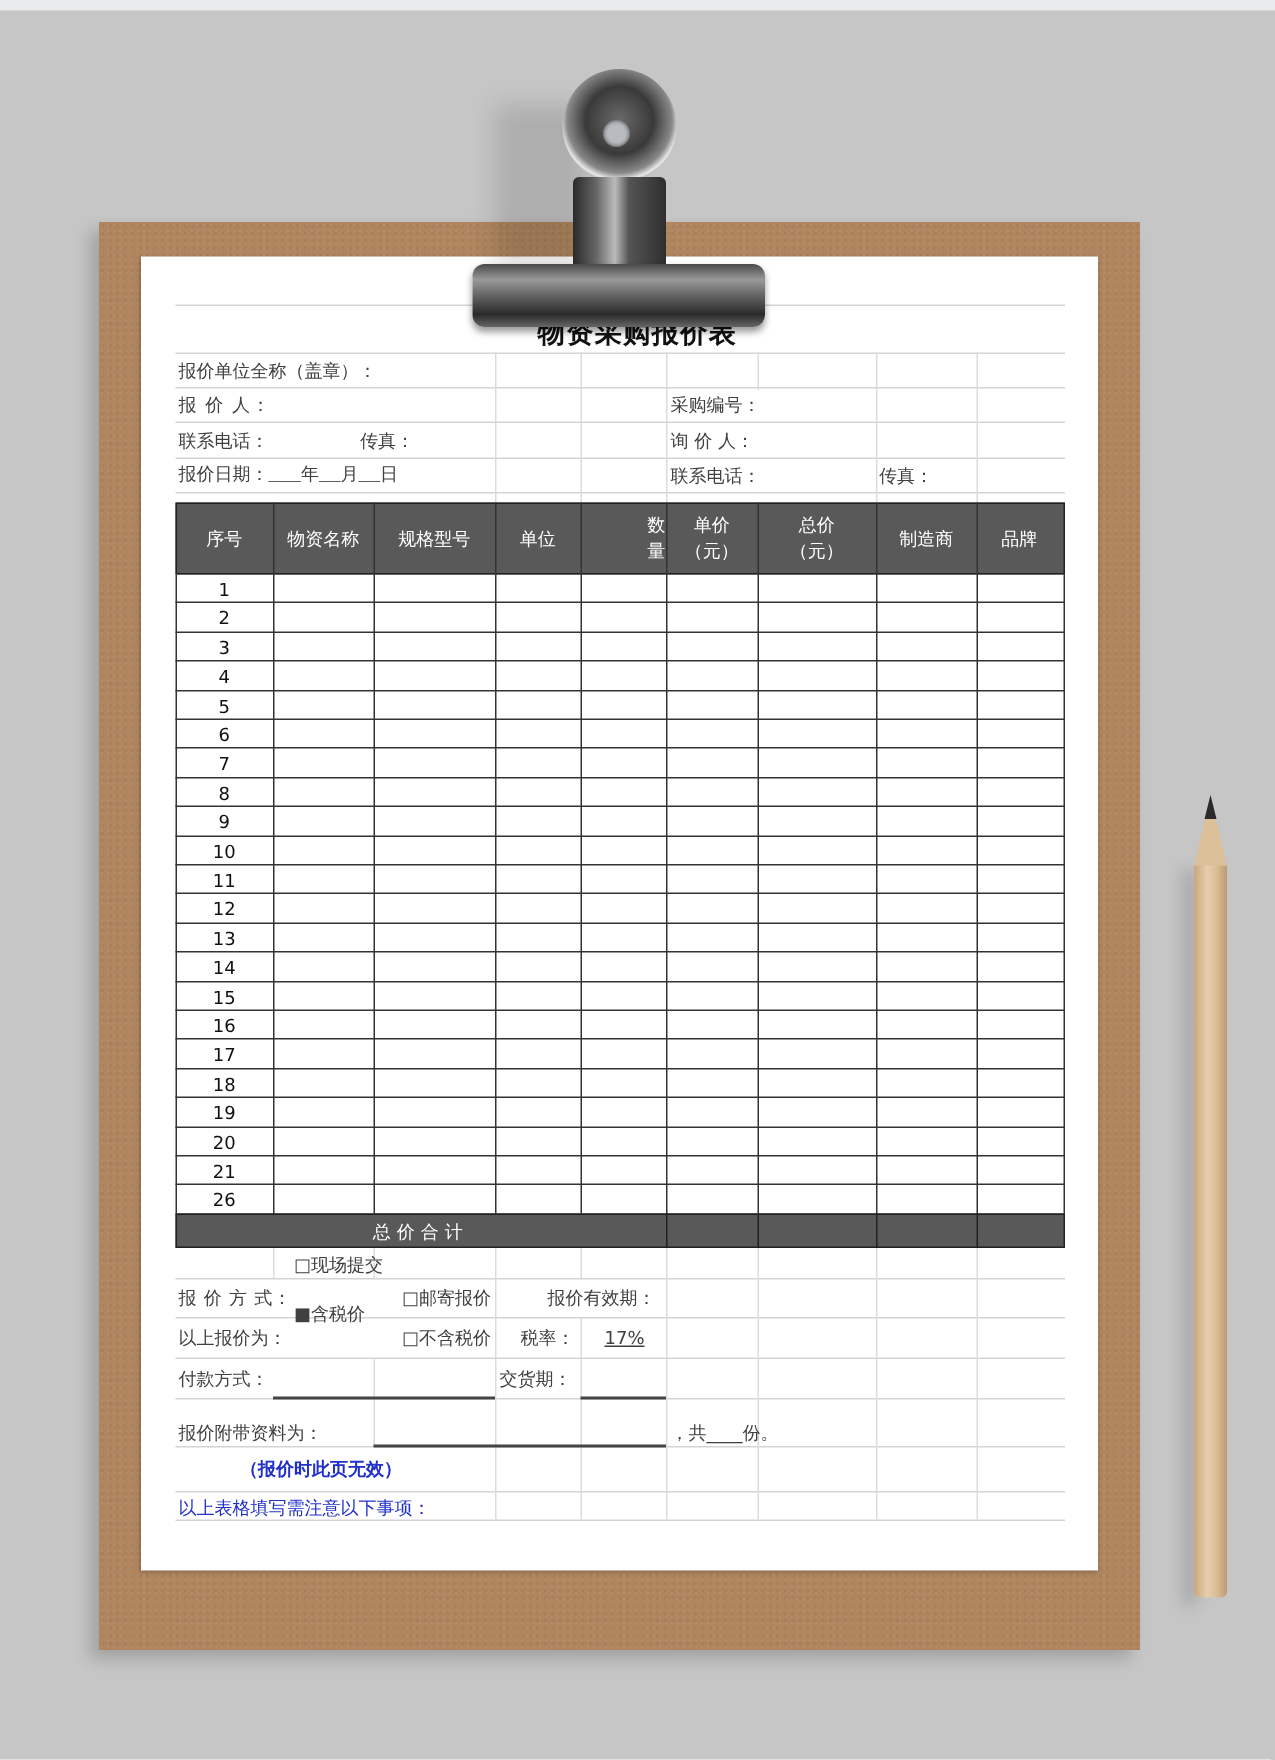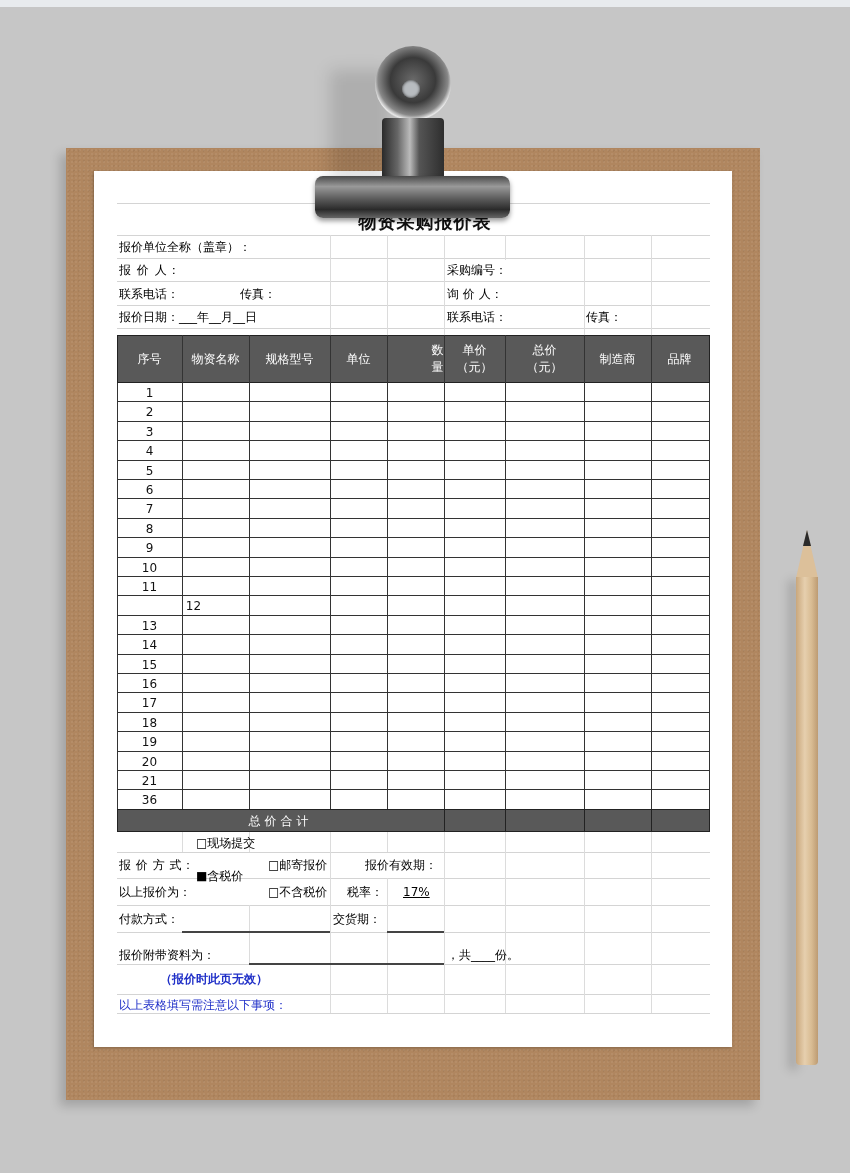--- a/index.html
+++ b/index.html
@@ -5,21 +5,21 @@
 *{box-sizing:border-box;margin:0;padding:0;}
 html,body{width:850px;height:1173px;overflow:hidden;}
 body{position:relative;background:#c6c6c6;font-family:"DejaVu Sans","Liberation Sans",sans-serif;}
 .topstrip{position:absolute;left:0;top:0;width:850px;height:7px;background:#e8ebee;}
 .board{position:absolute;left:66px;top:148px;width:694px;height:952px;background:#b0865f;
   background-image:radial-gradient(rgba(255,255,255,0.06) 1px,transparent 1px),radial-gradient(rgba(0,0,0,0.05) 1px,transparent 1px);
   background-size:4px 4px,5px 5px;box-shadow:-6px 6px 10px rgba(0,0,0,0.18);}
 .paper{position:absolute;left:94px;top:171px;width:638px;height:876px;background:#fff;box-shadow:-1px 1px 3px rgba(0,0,0,0.25);}
 .hline{position:absolute;height:1px;background:#d4d4d4;}
 .vline{position:absolute;width:1px;background:#dcdcdc;}
-.t{position:absolute;font-size:12px;color:#000000;white-space:nowrap;line-height:14px;}
+.t{position:absolute;font-size:12px;color:#404040;white-space:nowrap;line-height:14px;}
 .title{position:absolute;left:0;width:850px;top:210px;text-align:center;font-size:18px;font-weight:bold;color:#111;letter-spacing:1px;}
 .hdr{position:absolute;left:117px;top:335px;width:593px;height:48px;background:#595959;border:1.5px solid #222;}
 .hcell{position:absolute;top:335px;height:48px;display:flex;align-items:center;justify-content:center;text-align:center;color:#fff;font-size:12px;line-height:17px;}
 .row{position:absolute;left:117px;width:593px;height:19.4px;border-bottom:1px solid #333;}
 .rnum{position:absolute;left:117px;width:65px;text-align:center;font-size:12px;color:#111;}
 .tv{position:absolute;width:1px;background:#333;}
 .total{position:absolute;left:117px;top:809px;width:593px;height:23px;background:#595959;border:1.5px solid #222;}
 .total-label{position:absolute;left:117px;top:813px;width:327px;text-align:center;color:#fff;font-size:12px;letter-spacing:4px;}
 .blue{color:#2030c8;}
 .uline{position:absolute;height:1.5px;background:#444;}
@@ -65,21 +65,21 @@
 <div class="vline" style="left:651px;top:235px;height:100px;"></div>
 
 <div class="title">物资采购报价表</div>
 
 <div class="t" style="left:119px;top:240px;">报价单位全称（盖章）：</div>
 <div class="t" style="left:119px;top:263px;letter-spacing:1px;">报 价 人：</div>
 <div class="t" style="left:447px;top:263px;">采购编号：</div>
 <div class="t" style="left:119px;top:287px;">联系电话：</div>
 <div class="t" style="left:240px;top:287px;">传真：</div>
 <div class="t" style="left:447px;top:287px;">询 价 人：</div>
-<div class="t" style="left:119px;top:310px;">报价日期：___年__月__日</div>
+<div class="t" style="left:119px;top:310px;font-family:Liberation Mono, monospace;">报价日期：___年__月__日</div>
 <div class="t" style="left:447px;top:310px;">联系电话：</div>
 <div class="t" style="left:586px;top:310px;">传真：</div>
 
 <div class="hdr"></div>
 <div class="hcell" style="left:117px;width:65px;">序号</div>
 <div class="hcell" style="left:182px;width:67px;">物资名称</div>
 <div class="hcell" style="left:249px;width:81px;">规格型号</div>
 <div class="hcell" style="left:330px;width:57px;">单位</div>
 <div class="hcell" style="left:387px;width:57px;padding-left:44px;">数量</div>
 <div class="hcell" style="left:444px;width:61px;white-space:pre;">单价
@@ -126,31 +126,31 @@
 <div class="rnum" style="top:405.4px;">2</div>
 <div class="rnum" style="top:424.8px;">3</div>
 <div class="rnum" style="top:444.2px;">4</div>
 <div class="rnum" style="top:463.6px;">5</div>
 <div class="rnum" style="top:483.0px;">6</div>
 <div class="rnum" style="top:502.4px;">7</div>
 <div class="rnum" style="top:521.8px;">8</div>
 <div class="rnum" style="top:541.2px;">9</div>
 <div class="rnum" style="top:560.6px;">10</div>
 <div class="rnum" style="top:580.0px;">11</div>
-<div class="rnum" style="top:599.4px;margin-left:44px;">12</div>
+<div class="rnum" style="top:599.4px;">12</div>
 <div class="rnum" style="top:618.8px;">13</div>
 <div class="rnum" style="top:638.2px;">14</div>
 <div class="rnum" style="top:657.6px;">15</div>
 <div class="rnum" style="top:677.0px;">16</div>
 <div class="rnum" style="top:696.4px;">17</div>
 <div class="rnum" style="top:715.8px;">18</div>
 <div class="rnum" style="top:735.2px;">19</div>
 <div class="rnum" style="top:754.6px;">20</div>
 <div class="rnum" style="top:774.0px;">21</div>
-<div class="rnum" style="top:793.4px;">36</div>
+<div class="rnum" style="top:793.4px;">26</div>
 
 <div class="total"></div>
 <div class="tv" style="left:444px;top:809px;height:23px;background:#222;"></div>
 <div class="tv" style="left:505px;top:809px;height:23px;background:#222;"></div>
 <div class="tv" style="left:584px;top:809px;height:23px;background:#222;"></div>
 <div class="tv" style="left:651px;top:809px;height:23px;background:#222;"></div>
 <div class="total-label">总价合计</div>
 
 <div class="hline" style="left:117px;top:852px;width:593px;"></div>
 <div class="hline" style="left:117px;top:878px;width:593px;"></div>

